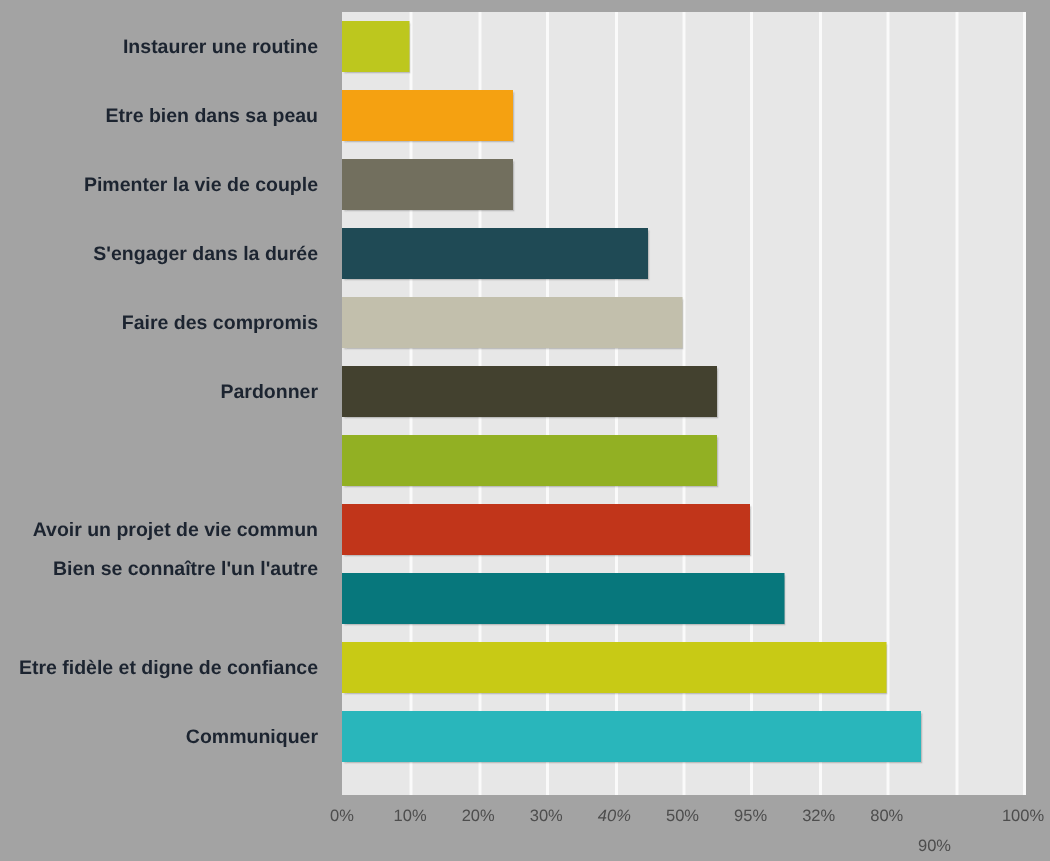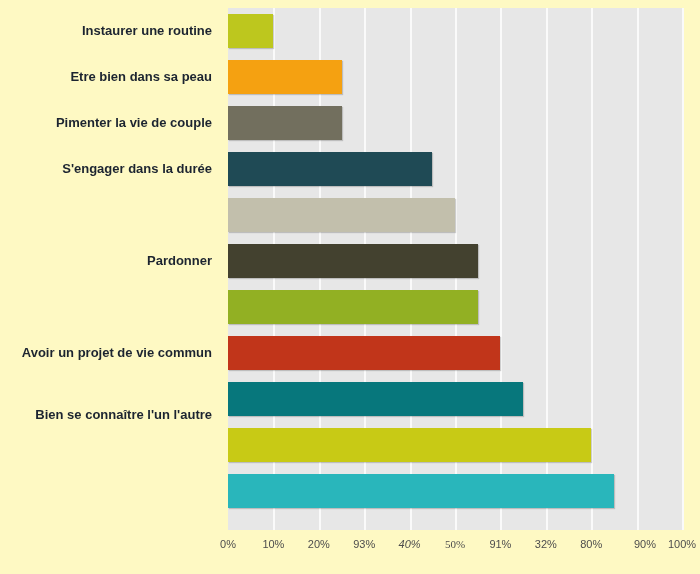--- a/index.html
+++ b/index.html
@@ -4,21 +4,21 @@
 <style>
   html, body {
     margin: 0;
     padding: 0;
     background: #ffffff;
   }
   #chart-root {
     position: relative;
     width: 700px;
     height: 574px;
-    background: #fef9c3;
+    background: #a3a3a3;
     font-family: "Liberation Sans", sans-serif;
     overflow: hidden;
   }
 
   
   #plot-area {
     position: absolute;
     left: 228px;
     top: 8px;
     width: 454px;
@@ -104,23 +104,26 @@
 </head>
 <body>
 
 <div id="chart-root">
 
   <div id="category-labels">
       <div class="cat-label" style="top: 0px;">Instaurer une routine</div>
       <div class="cat-label" style="top: 46px;">Etre bien dans sa peau</div>
       <div class="cat-label" style="top: 92px;">Pimenter la vie de couple</div>
       <div class="cat-label" style="top: 138px;">S'engager dans la durée</div>
+      <div class="cat-label" style="top: 184px;">Faire des compromis</div>
       <div class="cat-label" style="top: 230px; text-align: right;">Pardonner</div>
       <div class="cat-label" style="top: 322px;">Avoir un projet de vie commun</div>
-      <div class="cat-label" style="top: 384px; margin-left: 12px;">Bien se connaître l'un l'autre</div>
+      <div class="cat-label" style="top: 348px; margin-left: 12px;">Bien se connaître l'un l'autre</div>
+      <div class="cat-label" style="top: 414px;">Etre fidèle et digne de confiance</div>
+      <div class="cat-label" style="top: 460px;">Communiquer</div>
     </div>
 
   <div id="plot-area">
     <div id="gridlines">
         <div class="gridline axis-zero" style="left: 0px;"></div>
         <div class="gridline" style="left: 45.4px;"></div>
         <div class="gridline" style="left: 90.8px;"></div>
         <div class="gridline" style="left: 136.2px;"></div>
         <div class="gridline" style="left: 181.6px;"></div>
         <div class="gridline" style="left: 227px;"></div>
@@ -164,23 +167,23 @@
         <div class="row" style="top: 460px;">
           <div class="bar" title="Communiquer : 85%" style="width: 385.9px; background: rgb(41, 182, 187);"></div>
         </div>
       </div>
   </div>
 
   <div id="x-axis">
       <div class="xtick" style="left: 0px;">0%</div>
       <div class="xtick" style="left: 45.4px;">10%</div>
       <div class="xtick" style="left: 90.8px;">20%</div>
-      <div class="xtick" style="left: 136.2px;">93%</div>
+      <div class="xtick" style="left: 136.2px;">30%</div>
       <div class="xtick" style="left: 181.6px; font-style: italic;">40%</div>
-      <div class="xtick" style="left: 227px; font-family: Liberation Serif, serif;">50%</div>
-      <div class="xtick" style="left: 272.4px;">91%</div>
+      <div class="xtick" style="left: 227px;">50%</div>
+      <div class="xtick" style="left: 272.4px;">95%</div>
       <div class="xtick" style="left: 317.8px;">32%</div>
       <div class="xtick" style="left: 363.2px;">80%</div>
-      <div class="xtick" style="left: 417px;">90%</div>
+      <div class="xtick" style="left: 395px; margin-top: 20px;">90%</div>
       <div class="xtick" style="left: 454px;">100%</div>
     </div>
 
 </div>
 
 </body></html>

